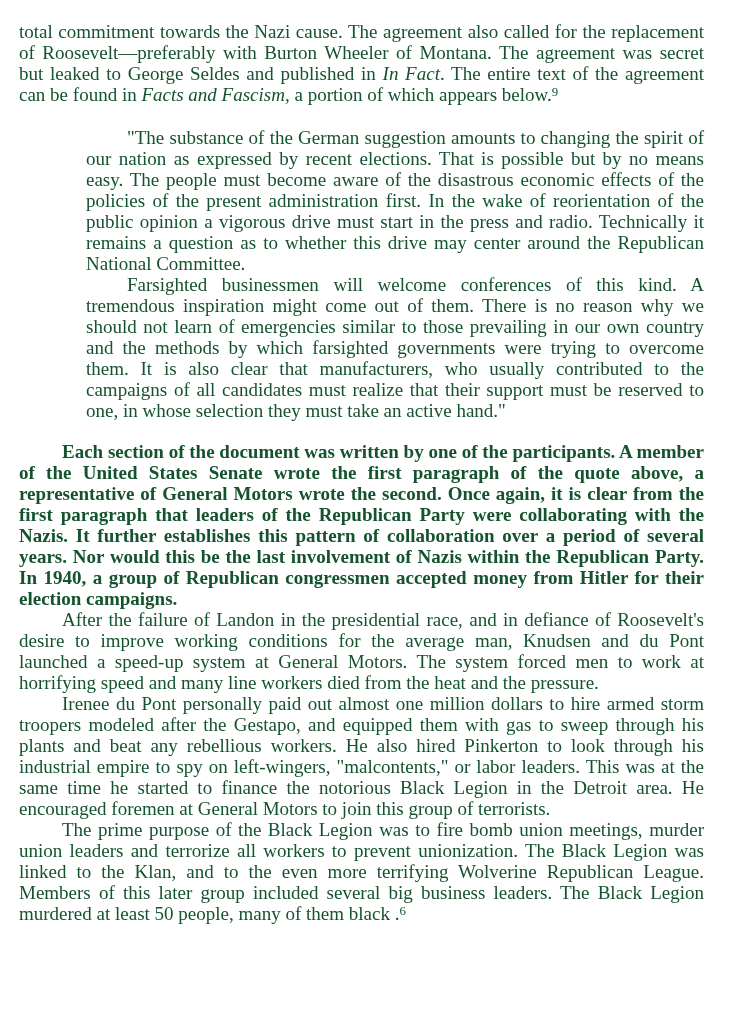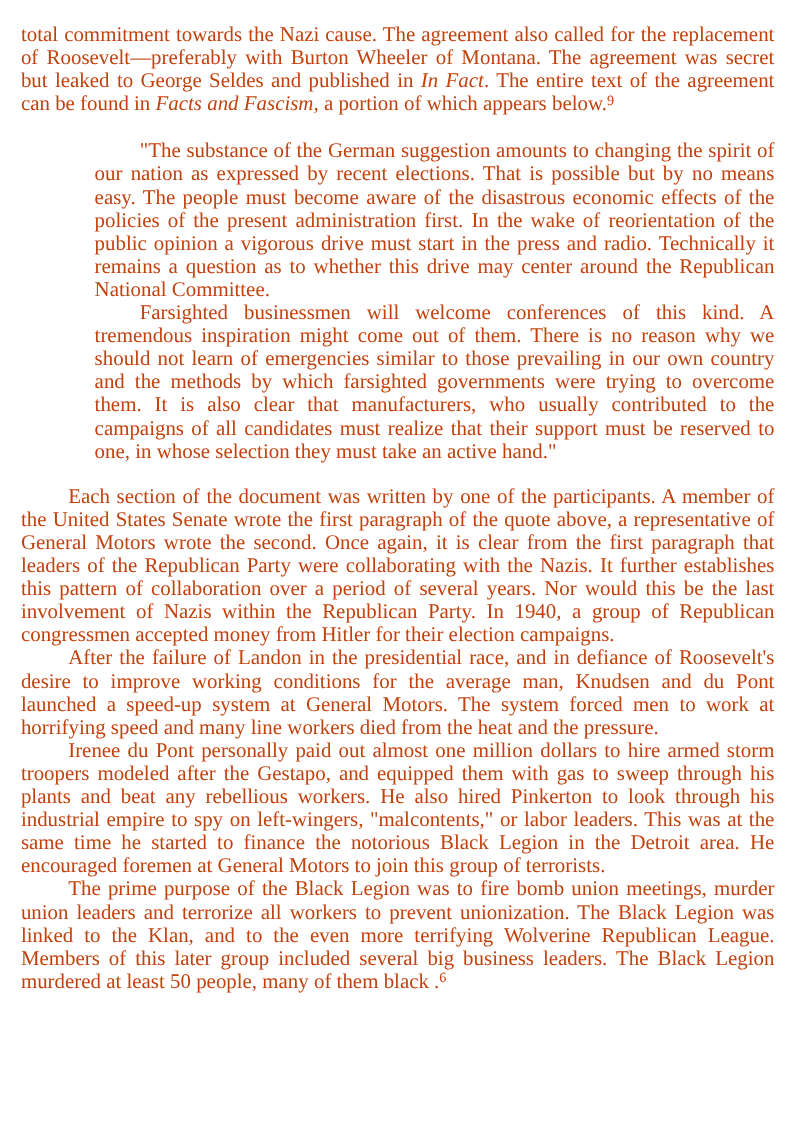--- a/index.html
+++ b/index.html
@@ -10,36 +10,36 @@
     overflow: hidden;
   }
   .page {
     width: 734px;
     height: 1024px;
     padding: 21px 30px 0 19px;
     background: #ffffff;
     font-family: "Liberation Serif", "DejaVu Serif", serif;
     font-size: 19px;
     line-height: 21px;
-    color: #c2410c;
+    color: #14532d;
     text-align: justify;
     overflow: hidden;
   }
   p.body-para {
     text-indent: 43px;
   }
   p.body-para.no-indent {
     text-indent: 0;
   }
   p.quote-para {
     margin-left: 67px;
     text-indent: 41px;
   }
   p.body-para + p.quote-para { margin-top: 22px; }
-  p.quote-para + p.body-para { margin-top: 20px; }
+  p.quote-para + p.body-para { margin-top: 20px; font-weight: bold; }
   sup.fn {
     font-size: 68%;
     line-height: 0;
     vertical-align: baseline;
     position: relative;
     top: -0.35em;
   }
   i { font-style: italic; }
 </style>
 </head>

